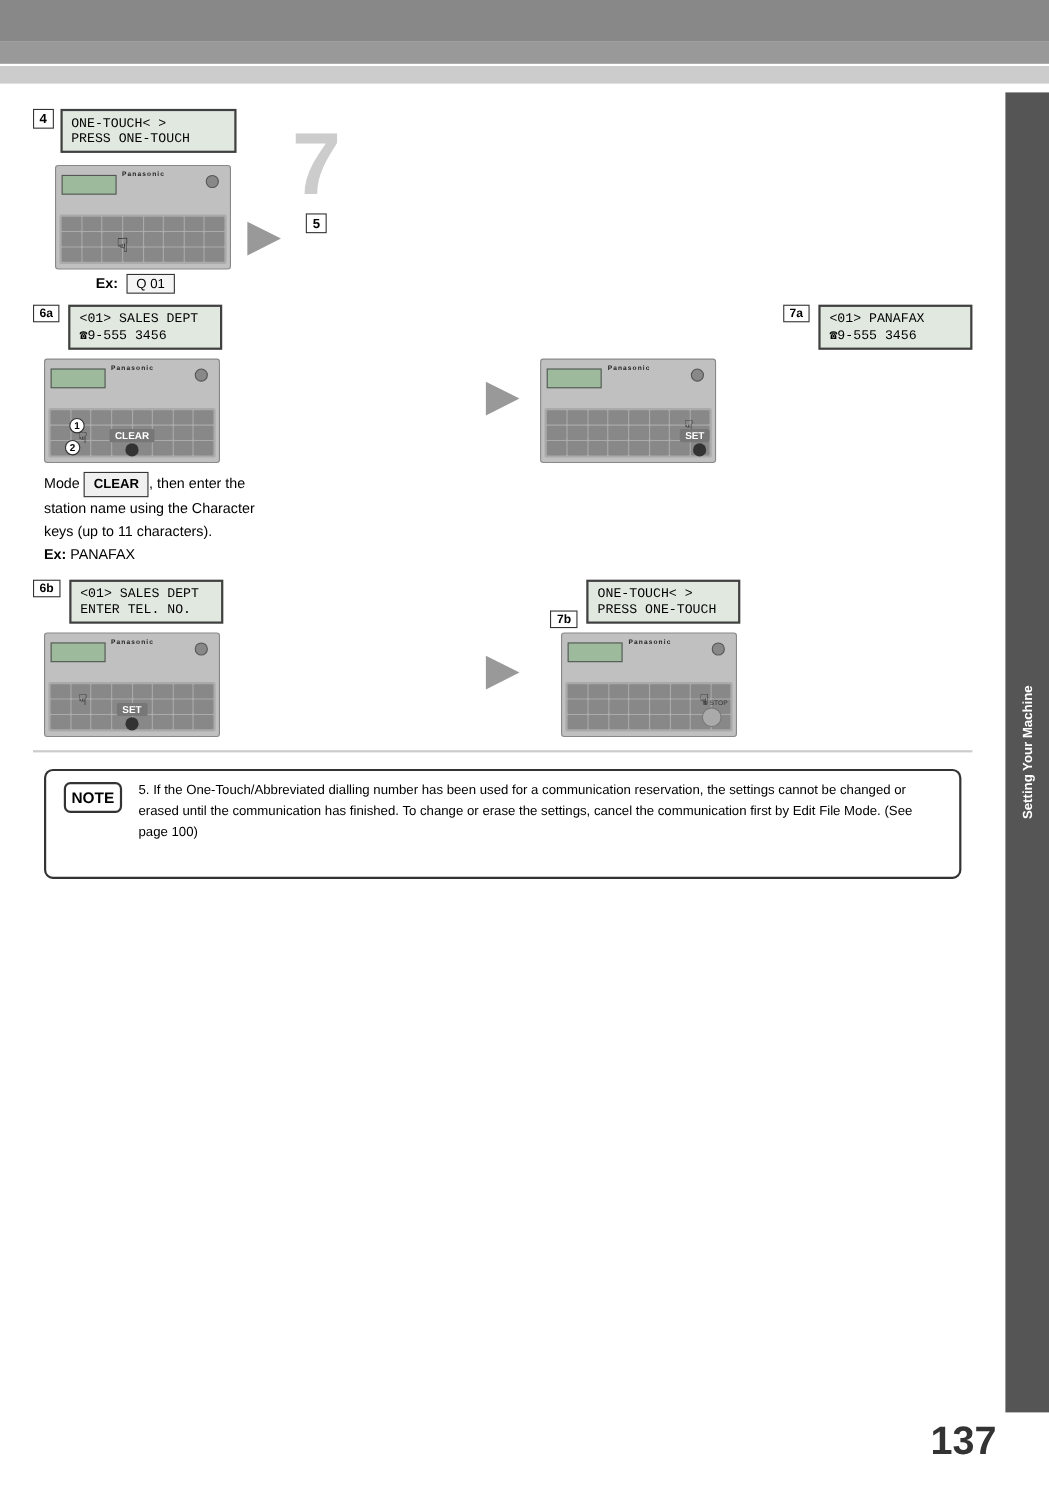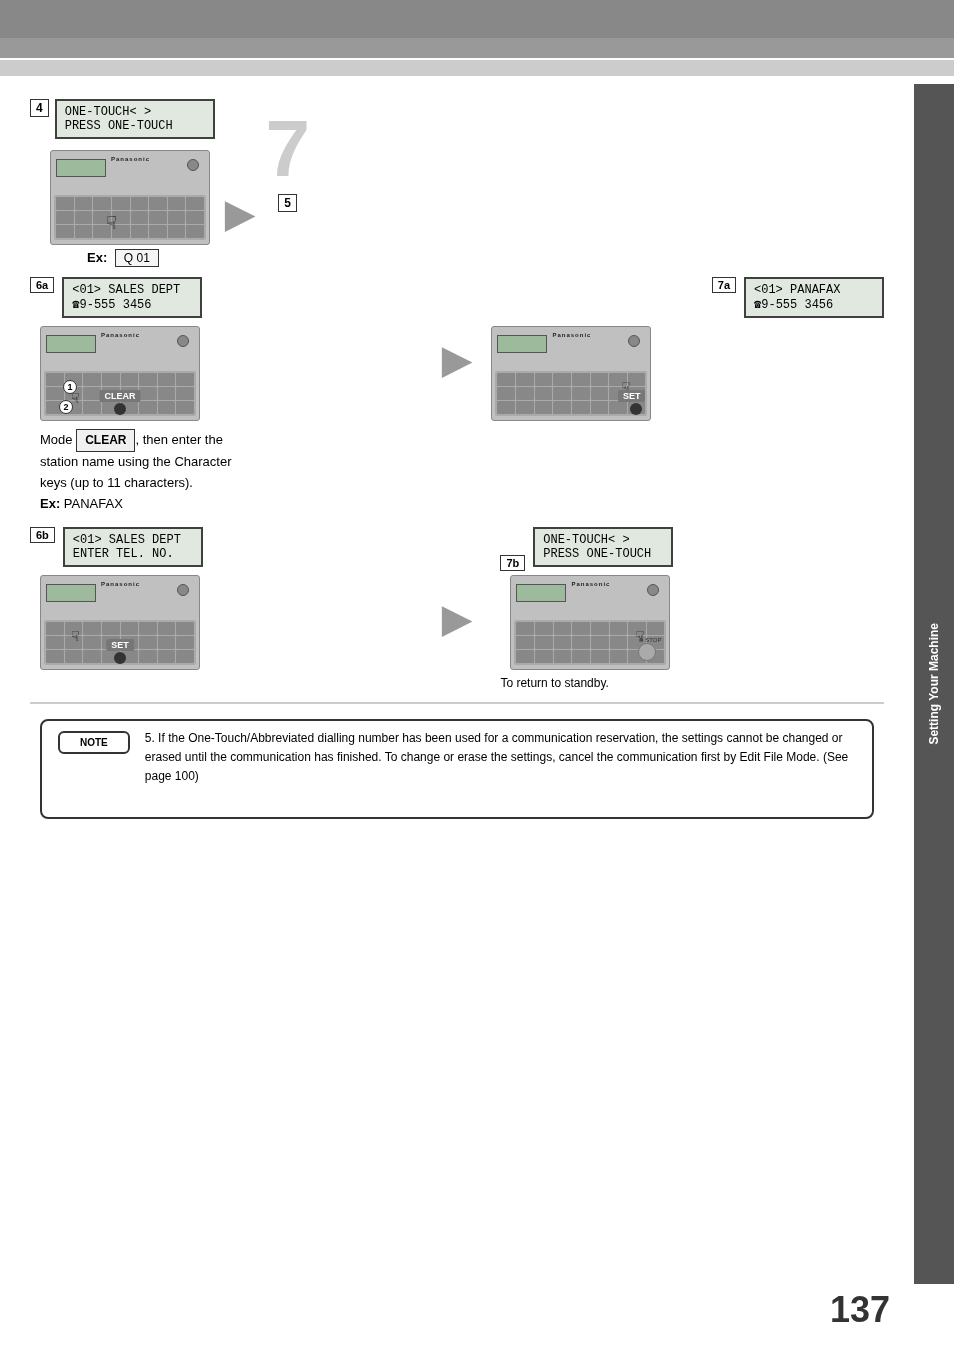--- a/index.html
+++ b/index.html
@@ -119,38 +119,38 @@
       padding: 8px 16px;
       margin: 15px 20px;
       display: flex;
       gap: 15px;
       background: #fff;
       align-items: flex-start;
     }
 
     .note-label {
       font-weight: bold;
-      font-size: 10px;
+      font-size: 14px;
       white-space: nowrap;
       border: 2px solid #333;
       border-radius: 6px;
-      padding: 4px 20px;
+      padding: 4px 5px;
       margin-top: 2px;
     }
 
     .note-content {
       font-size: 12px;
       line-height: 1.6;
     }
 
     
     .page-number {
       position: absolute;
       bottom: 20px;
-      right: 64px;
+      right: 48px;
       font-size: 36px;
       font-weight: bold;
       color: #333;
     }
 
     
     .sub-step-badge {
       display: inline-block;
       border: 1.5px solid #333;
       padding: 1px 5px;
@@ -554,21 +554,20 @@
 
             <div style="position:absolute; bottom:25px; right:25px; font-size:14px;">☟</div>
 
             <div class="stop-btn-area">
               <span class="stop-label">⊗ STOP</span>
               <div class="stop-circle"></div>
             </div>
           </div>
         </div>
 
-        <div style="margin-top:6px; font-size:12px;">To return to standby.</div>
       </div>
     </div>
 
     <div style="height:2px; background:#ccc; margin:12px 10px;"></div>
 
     <div class="note-section">
       <div class="note-label">NOTE</div>
       <div class="note-content">
         <div style="margin-bottom:23px;">5.  If the One-Touch/Abbreviated dialling number has been used for a communication reservation, the settings cannot be changed or erased until the communication has finished. To change or erase the settings, cancel the communication first by Edit File Mode. (See page 100)</div>
       </div>

